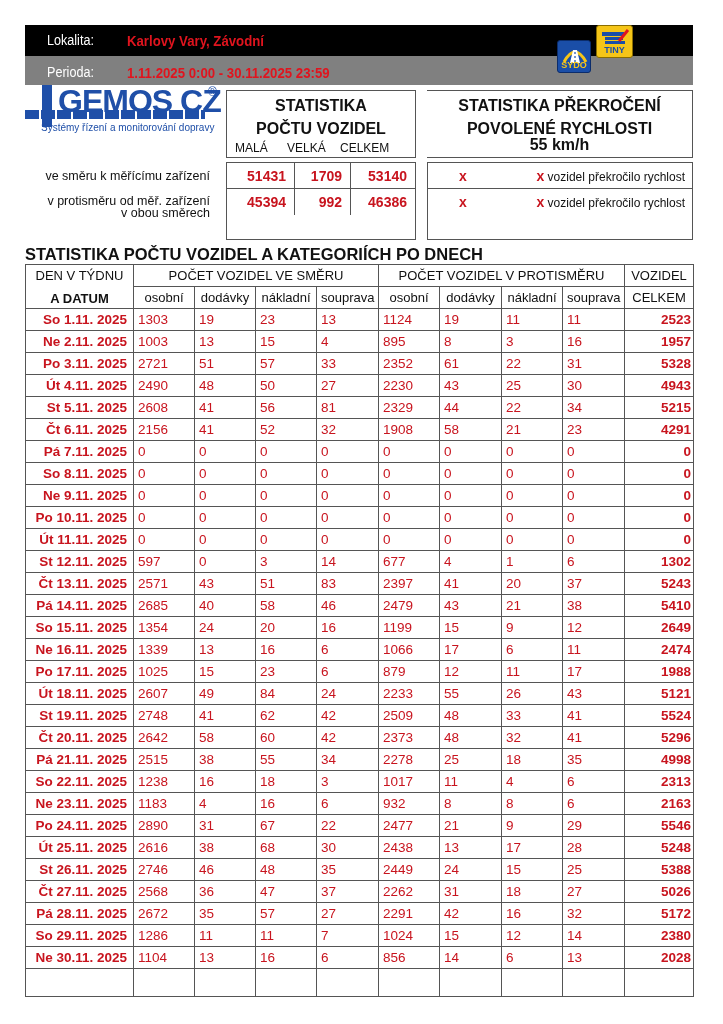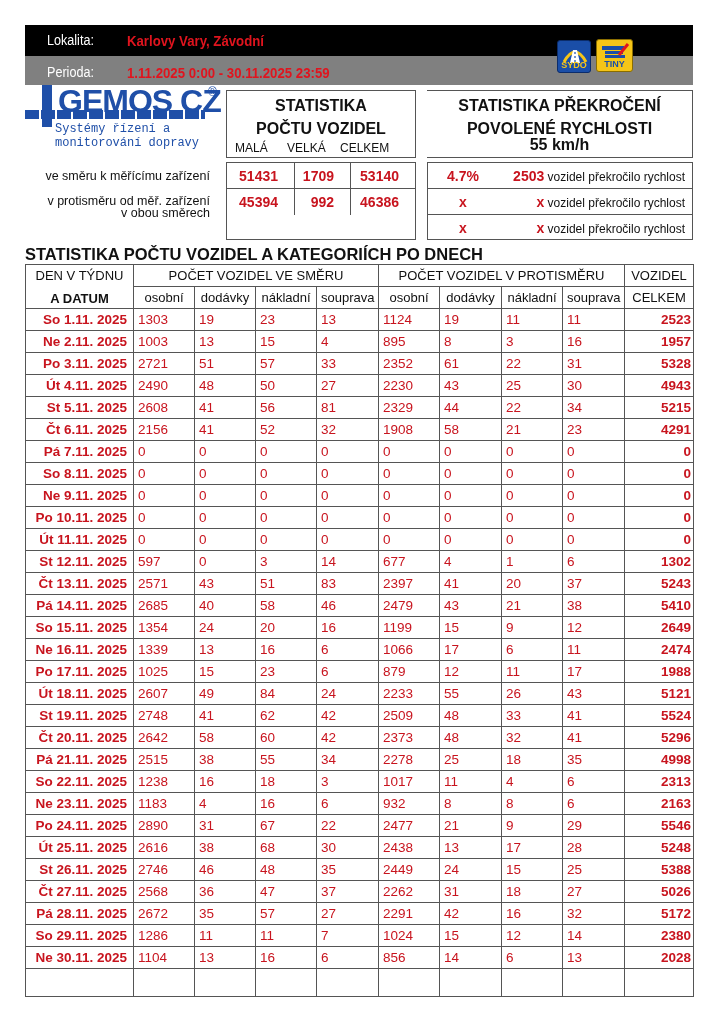--- a/index.html
+++ b/index.html
@@ -7,42 +7,42 @@
   body { font-family: "Liberation Sans", sans-serif; color: #111; position: relative; }
 
   .hdr-black { position: absolute; left: 25px; top: 25px; width: 668px; height: 31px; background: #000; }
   .hdr-gray { position: absolute; left: 25px; top: 56px; width: 668px; height: 29px; background: #808080; padding-left: 10px; }
   .hdr-label { position: absolute; left: 22px; color: #fff; font-size: 14px; font-family: "Liberation Sans Narrow", "Liberation Sans", sans-serif; transform: scaleX(0.9); transform-origin: left; }
   .hdr-value { position: absolute; left: 102px; color: #e0141e; font-size: 15px; font-weight: bold; transform: scaleX(0.88); transform-origin: left; }
   .hdr-black .hdr-label, .hdr-black .hdr-value { top: 7px; }
   .hdr-gray .hdr-label, .hdr-gray .hdr-value { top: 8px; }
 
   .logo-sydo { position: absolute; left: 557px; top: 40px; width: 34px; height: 33px; background: #1a4ea8; border: 1px solid #0b2c6b; border-radius: 3px; }
-  .logo-tiny { position: absolute; left: 596px; top: 39px; width: 37px; height: 33px; background: #f5c518; border: 1px solid #8a6d00; border-radius: 3px; }
+  .logo-tiny { position: absolute; left: 596px; top: 25px; width: 37px; height: 33px; background: #f5c518; border: 1px solid #8a6d00; border-radius: 3px; }
   .logo-txt { position: absolute; bottom: 2px; left: 0; right: 0; text-align: center; font-size: 9px; font-weight: bold; }
   .logo-sydo .logo-txt { color: #f5c518; }
   .logo-tiny .logo-txt { color: #1a4ea8; }
 
   .gemos { position: absolute; left: 25px; top: 85px; width: 200px; height: 50px; }
   .gemos-word { position: absolute; left: 33px; top: -2px; font-size: 32px; font-weight: bold; color: #1f4fa8; letter-spacing: -1px; }
   .gemos-reg { position: absolute; left: 183px; top: 0px; font-size: 12px; color: #1f4fa8; }
   .gemos-cross-v { position: absolute; left: 17px; top: 0px; width: 10px; height: 42px; background: #1f4fa8; }
   .gemos-cross-h { position: absolute; left: 0px; top: 25px; width: 180px; height: 9px; background: repeating-linear-gradient(90deg, #1f4fa8 0 14px, #fff 14px 16px); }
-  .gemos-sub { position: absolute; left: 30px; top: 37px; font-size: 12px; color: #1f4fa8; font-family: Liberation Mono, monospace; }
+  .gemos-sub { position: absolute; left: 16px; top: 37px; font-size: 10px; color: #1f4fa8; }
 
   .box-left { position: absolute; left: 226px; top: 90px; width: 190px; height: 68px; border: 1px solid #555; padding-left: 8px; }
   .box-right { position: absolute; left: 427px; top: 90px; width: 266px; height: 68px; border: 1px solid #555; border-left: none; }
   .bt { position: absolute; left: 0; right: 0; text-align: center; font-weight: bold; font-size: 16px; }
   .small-col { position: absolute; top: 50px; font-size: 12px; }
 
   .sum-label { position: absolute; font-size: 12.5px; text-align: right; width: 210px; left: 0; }
   .sum-grid { position: absolute; left: 226px; top: 162px; width: 190px; height: 78px; border: 1px solid #555; }
   .sum-row { display: flex; height: 26px; border-bottom: 1px solid #555; }
   .sum-row:last-child { border-bottom: none; }
-  .sum-cell { color: #c8141e; font-weight: bold; font-size: 14px; display: flex; align-items: center; justify-content: flex-end; padding-right: 16px; border-right: 1px solid #555; }
+  .sum-cell { color: #c8141e; font-weight: bold; font-size: 14px; display: flex; align-items: center; justify-content: flex-end; padding-right: 8px; border-right: 1px solid #555; }
   .sum-cell:last-child { border-right: none; }
 
   .spd-grid { position: absolute; left: 427px; top: 162px; width: 266px; height: 78px; border: 1px solid #555; }
   .spd-row { display: flex; height: 26px; border-bottom: 1px solid #555; align-items: center; }
   .spd-row:last-child { border-bottom: none; }
   .spd-pct { width: 70px; text-align: center; color: #c8141e; font-weight: bold; font-size: 14px; }
   .spd-txt { flex: 1; text-align: right; padding-right: 7px; font-size: 12px; }
   .spd-cnt { color: #c8141e; font-weight: bold; font-size: 14px; }
 
   .sec-title { position: absolute; left: 25px; top: 245px; font-size: 16.5px; font-weight: bold; }
@@ -119,24 +119,20 @@
     <div class="sum-cell" style="flex:1;">53140</div>
   </div>
   <div class="sum-row">
     <div class="sum-cell" style="width:68px;">45394</div>
     <div class="sum-cell" style="width:56px;">992</div>
     <div class="sum-cell" style="flex:1;">46386</div>
   </div>
 </div>
 
 <div class="spd-grid">
-  <div class="spd-row">
-    <span class="spd-pct">4.7%</span>
-    <span class="spd-txt"><span class="spd-cnt">2503</span> <span>vozidel překročilo rychlost</span></span>
-  </div>
   <div class="spd-row">
     <span class="spd-pct">x</span>
     <span class="spd-txt"><span class="spd-cnt">x</span> <span>vozidel překročilo rychlost</span></span>
   </div>
   <div class="spd-row">
     <span class="spd-pct">x</span>
     <span class="spd-txt"><span class="spd-cnt">x</span> <span>vozidel překročilo rychlost</span></span>
   </div>
 </div>
 

